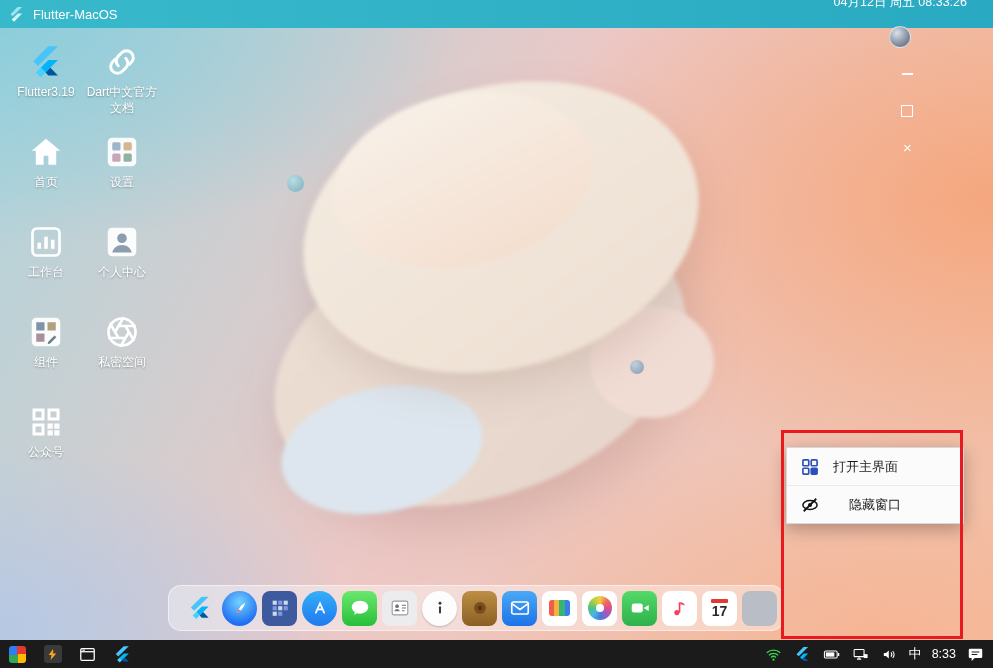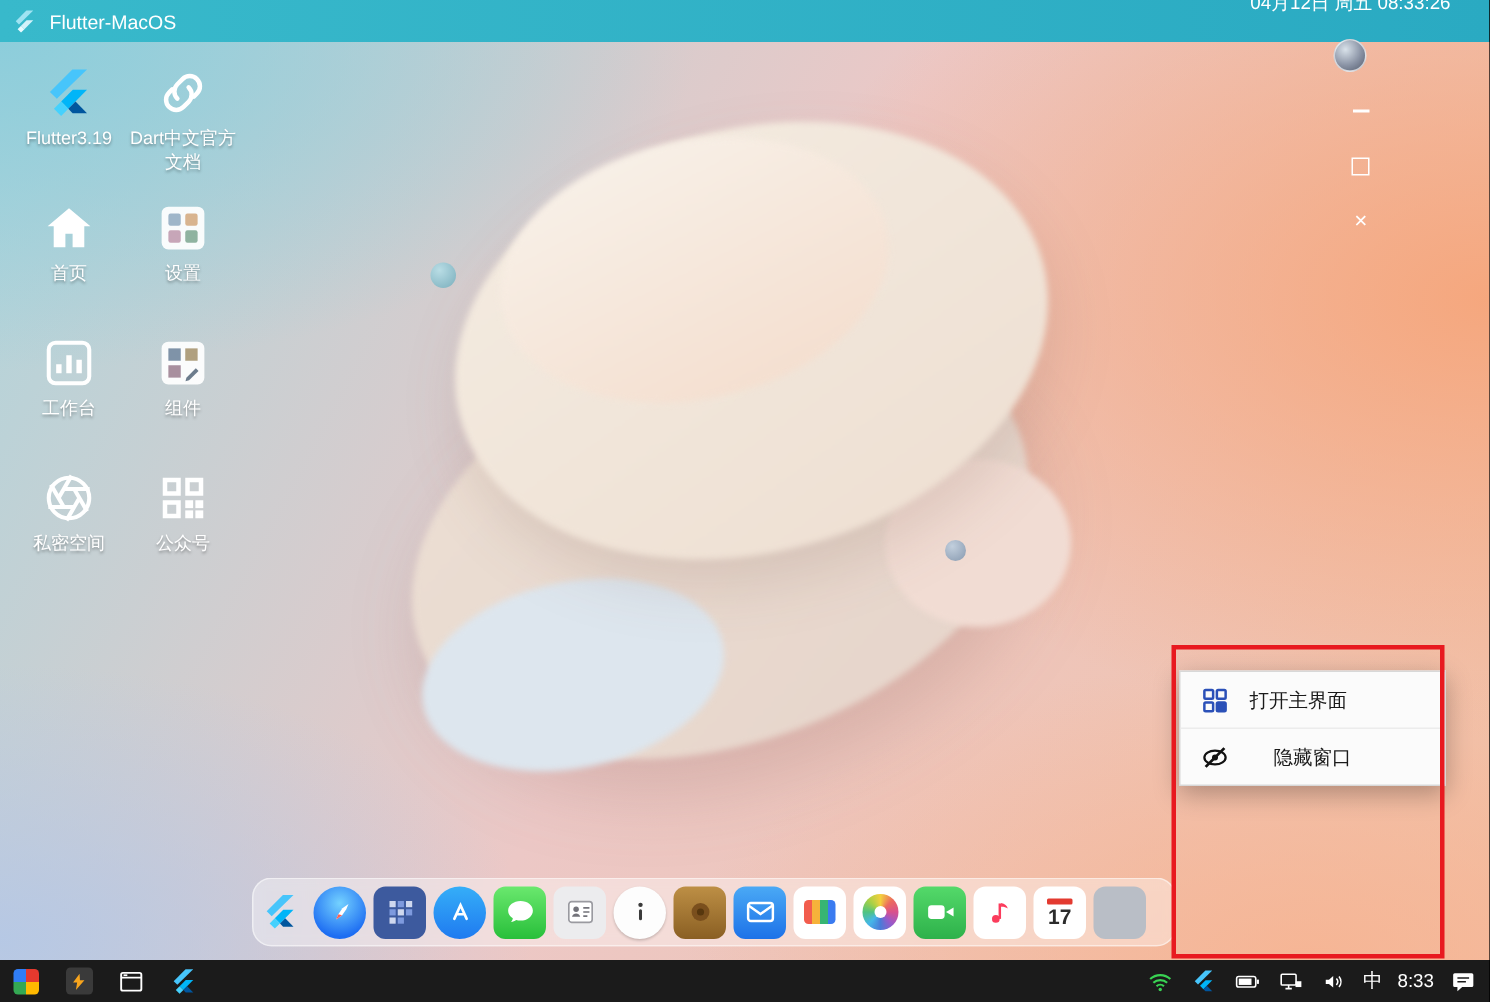--- a/index.html
+++ b/index.html
@@ -48,21 +48,21 @@
   .dicons{position:absolute;left:8px;top:14px;display:grid;grid-template-columns:76px 76px;grid-auto-rows:90px;}
   .dicon{width:76px;display:flex;flex-direction:column;align-items:center;gap:2px;color:#fff;cursor:pointer;}
   .dicon .ig{width:40px;height:40px;display:flex;align-items:center;justify-content:center;}
   .dicon .ig svg{width:36px;height:36px;}
   .dlabel{font-size:12px;line-height:1.35;text-align:center;max-width:72px;
     text-shadow:0 1px 2px rgba(0,0,0,.35);}
 
   
   .dock{position:absolute;left:168px;bottom:9px;height:46px;width:616px;z-index:20;
     background:rgba(255,255,255,.38);border:1px solid rgba(255,255,255,.5);border-radius:13px;
-    display:flex;align-items:center;gap:5px;padding:0 0;box-sizing:border-box;backdrop-filter:blur(4px);}
+    display:flex;align-items:center;gap:5px;padding:0 13px;box-sizing:border-box;backdrop-filter:blur(4px);}
   .di{width:35px;height:35px;border-radius:8px;flex:0 0 auto;position:relative;cursor:pointer;
     display:flex;align-items:center;justify-content:center;}
   .di svg{width:22px;height:22px;}
   .di-safari{border-radius:50%;background:radial-gradient(circle at 50% 32%,#74d2ff,#1d6df2 75%);}
   .di-pixel{background:#3d5a9e;}
   .di-appstore{border-radius:50%;background:linear-gradient(#35aef8,#1f7af0);}
   .di-messages{background:linear-gradient(#6ae86e,#28bf3a);}
   .di-contacts{background:#ececee;}
   .di-info{border-radius:50%;background:#fdfdfd;box-shadow:0 1px 2px rgba(0,0,0,.2);}
   .di-nut{background:linear-gradient(#bd8f45,#8a5f23);}
@@ -212,20 +212,30 @@
               <rect x="3" y="3" width="18" height="18" rx="3"></rect>
               <path d="M7.5 16.5v-4M12 16.5v-8M16.5 16.5v-6" stroke-width="2.4"></path>
             </svg>
           </div>
         <div class="dlabel">工作台</div>
       </div>
       <div class="dicon">
         <div class="ig">
             <svg viewBox="0 0 24 24">
               <rect x="2.5" y="2.5" width="19" height="19" rx="3" fill="rgba(255,255,255,.92)"></rect>
+              <circle cx="12" cy="9.5" r="3.2" fill="#8d9db0"></circle>
+              <path d="M5.5 19c.8-3.2 3.4-5 6.5-5s5.7 1.8 6.5 5z" fill="#8d9db0"></path>
+            </svg>
+          </div>
+        <div class="dlabel">个人中心</div>
+      </div>
+      <div class="dicon">
+        <div class="ig">
+            <svg viewBox="0 0 24 24">
+              <rect x="2.5" y="2.5" width="19" height="19" rx="3" fill="rgba(255,255,255,.92)"></rect>
               <rect x="5.5" y="5.5" width="5.5" height="5.5" fill="#7f93a8"></rect>
               <rect x="13" y="5.5" width="5.5" height="5.5" fill="#b0a07f"></rect>
               <rect x="5.5" y="13" width="5.5" height="5.5" fill="#a88f9e"></rect>
               <path d="M13.5 18.5l4.2-4.2 1.2 1.2-4.2 4.2-1.6.4z" fill="#6c7c8c"></path>
             </svg>
           </div>
         <div class="dlabel">组件</div>
       </div>
       <div class="dicon">
         <div class="ig">

